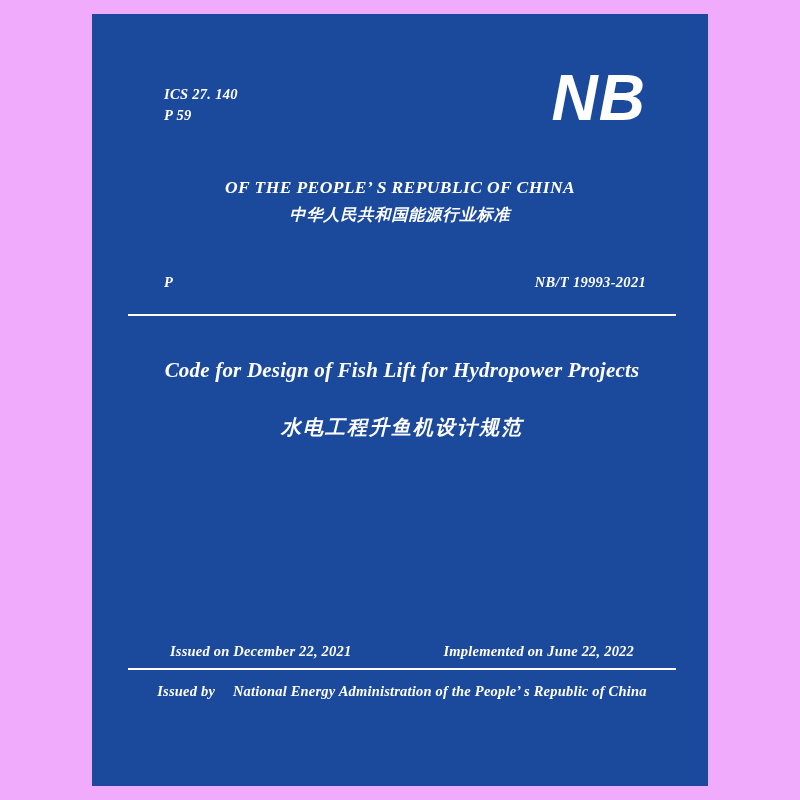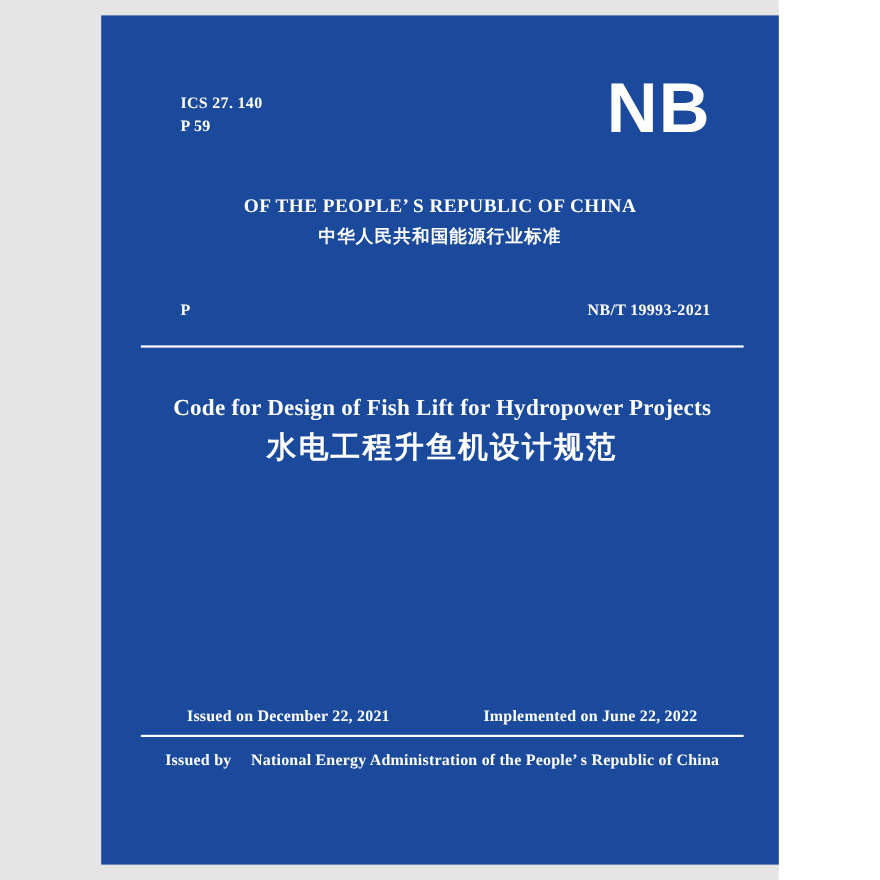--- a/index.html
+++ b/index.html
@@ -7,23 +7,24 @@
     padding: 0;
     background: #ffffff;
   }
   body {
     width: 800px;
     height: 800px;
     font-family: "Liberation Serif", serif;
   }
   .page {
     position: relative;
-    width: 708px;
+    width: 800px;
     height: 800px;
-    background: #e5e5e5;
+    background: #f0abfc;
+    font-style: italic;
   }
   .cover {
     position: absolute;
     left: 92px;
     top: 14px;
     width: 616px;
     height: 772px;
     background: #1b4a9c;
     color: #ffffff;
     box-sizing: border-box;
@@ -107,24 +108,24 @@
     text-align: center;
   }
   .title-en {
     font-family: "Liberation Serif", serif;
     font-weight: bold;
     font-size: 21px;
     line-height: 32px;
     letter-spacing: 0.2px;
   }
   .title-cn {
-    margin-top: 4px;
+    margin-top: 24px;
     font-family: "DejaVu Sans", sans-serif;
     font-weight: bold;
-    font-size: 27px;
+    font-size: 20px;
     line-height: 34px;
     letter-spacing: 2px;
   }
   .dates-row {
     position: absolute;
     left: 78px;
     right: 74px;
     bottom: 126px;
     display: flex;
     justify-content: space-between;

